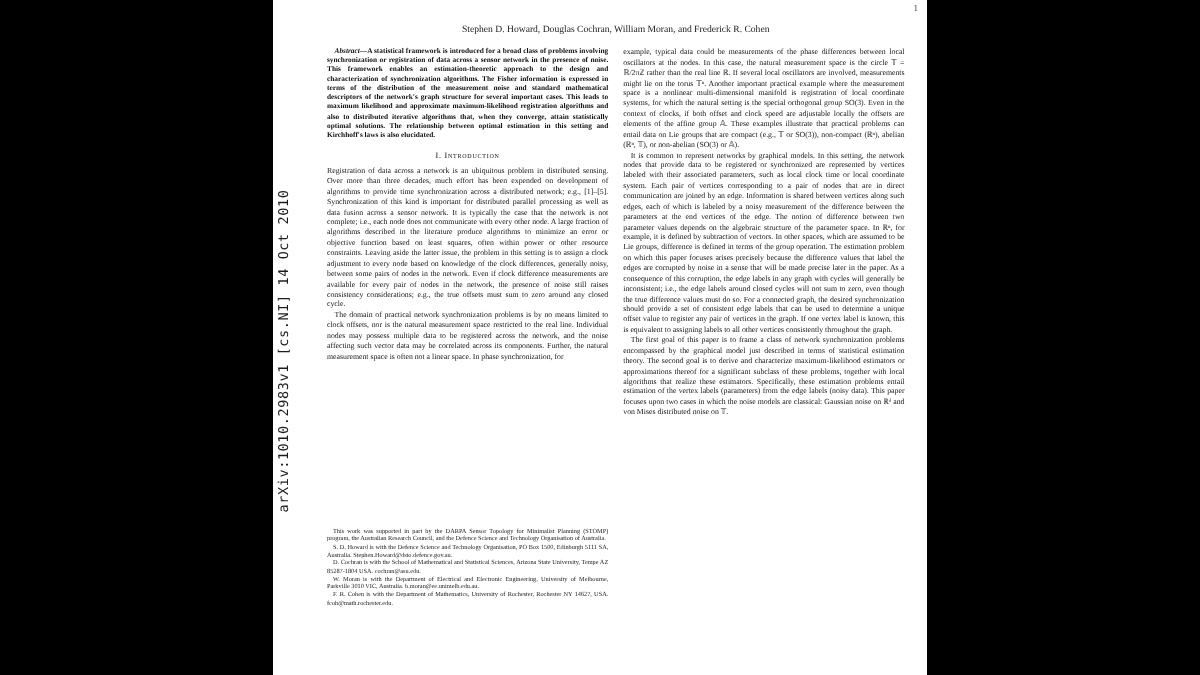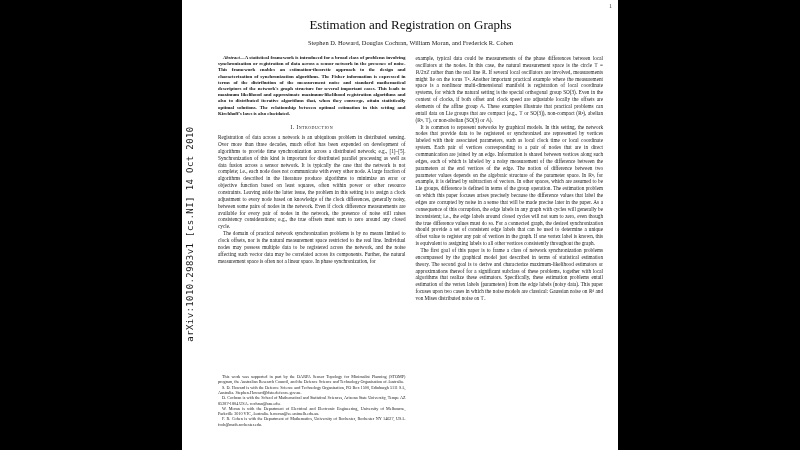--- a/index.html
+++ b/index.html
@@ -41,21 +41,20 @@
 </style>
 </head>
 <body>
 
 <div class="stage">
   <div class="page">
 
     <div class="arxiv-stamp">arXiv:1010.2983v1  [cs.NI]  14 Oct 2010</div>
     <div class="pageno">1</div>
 
-    <h1 class="title">Estimation and Registration on Graphs</h1>
     <div class="authors">Stephen D. Howard, Douglas Cochran, William Moran, and Frederick R. Cohen</div>
 
     <div class="columns">
 
       <div class="col">
         <p class="abstract"><span class="abs-label">Abstract—</span><span>A statistical framework is introduced for a broad class of problems involving synchronization or registration of data across a sensor network in the presence of noise. This framework enables an estimation-theoretic approach to the design and characterization of synchronization algorithms. The Fisher information is expressed in terms of the distribution of the measurement noise and standard mathematical descriptors of the network's graph structure for several important cases. This leads to maximum likelihood and approximate maximum-likelihood registration algorithms and also to distributed iterative algorithms that, when they converge, attain statistically optimal solutions. The relationship between optimal estimation in this setting and Kirchhoff's laws is also elucidated.</span></p>
 
         <h2 class="section-heading">I. Introduction</h2>
 
         <p class="body-par">Registration of data across a network is an ubiquitous problem in distributed sensing. Over more than three decades, much effort has been expended on development of algorithms to provide time synchronization across a distributed network; e.g., [1]–[5]. Synchronization of this kind is important for distributed parallel processing as well as data fusion across a sensor network. It is typically the case that the network is not complete; i.e., each node does not communicate with every other node. A large fraction of algorithms described in the literature produce algorithms to minimize an error or objective function based on least squares, often within power or other resource constraints. Leaving aside the latter issue, the problem in this setting is to assign a clock adjustment to every node based on knowledge of the clock differences, generally noisy, between some pairs of nodes in the network. Even if clock difference measurements are available for every pair of nodes in the network, the presence of noise still raises consistency considerations; e.g., the true offsets must sum to zero around any closed cycle.</p>

